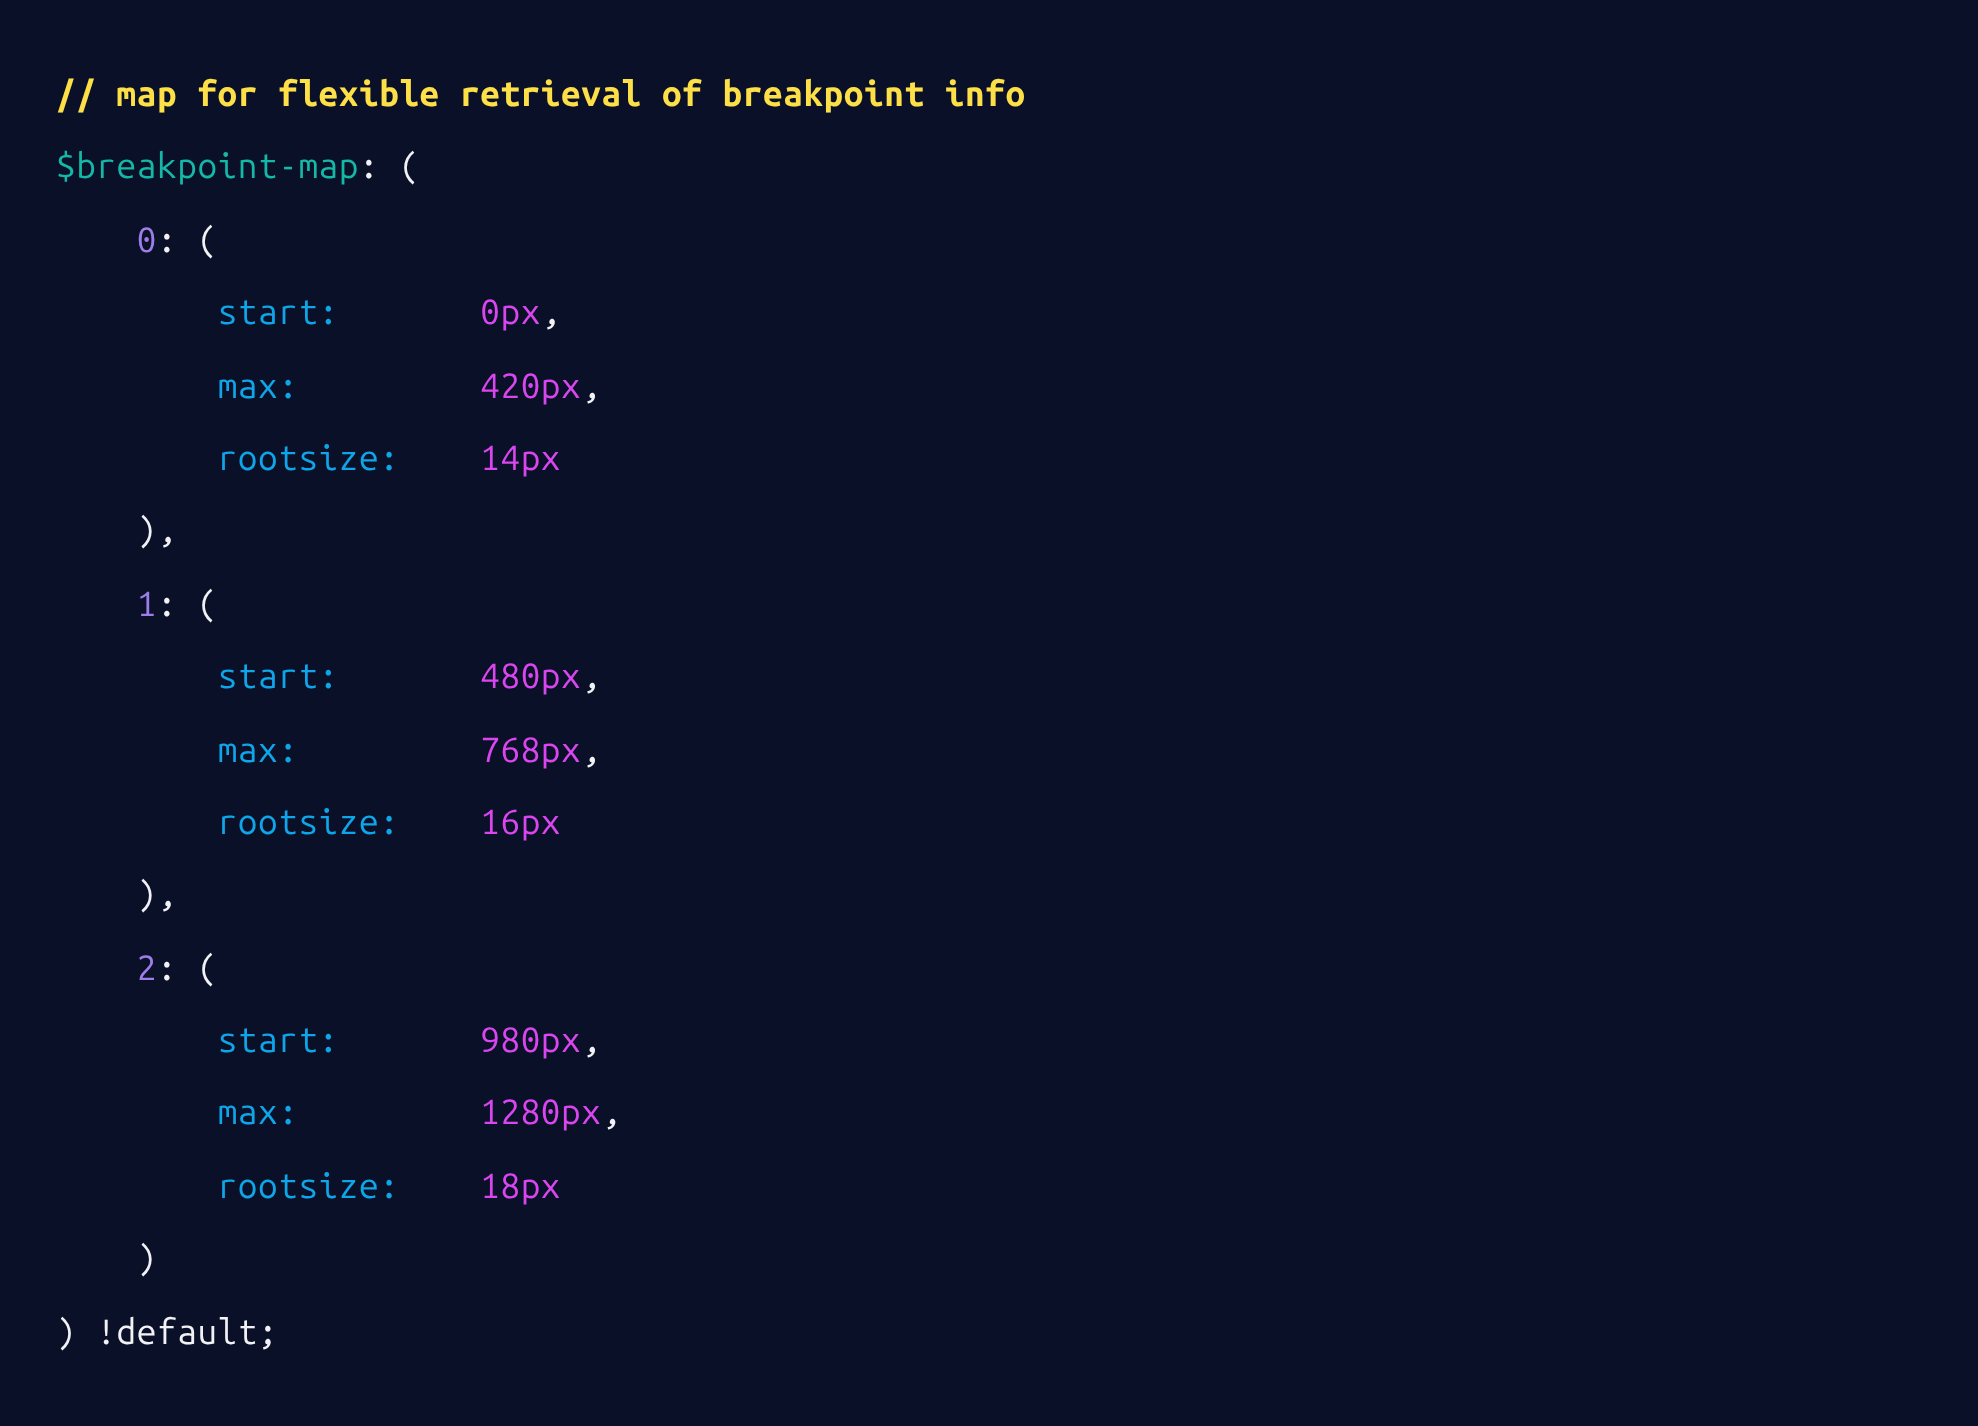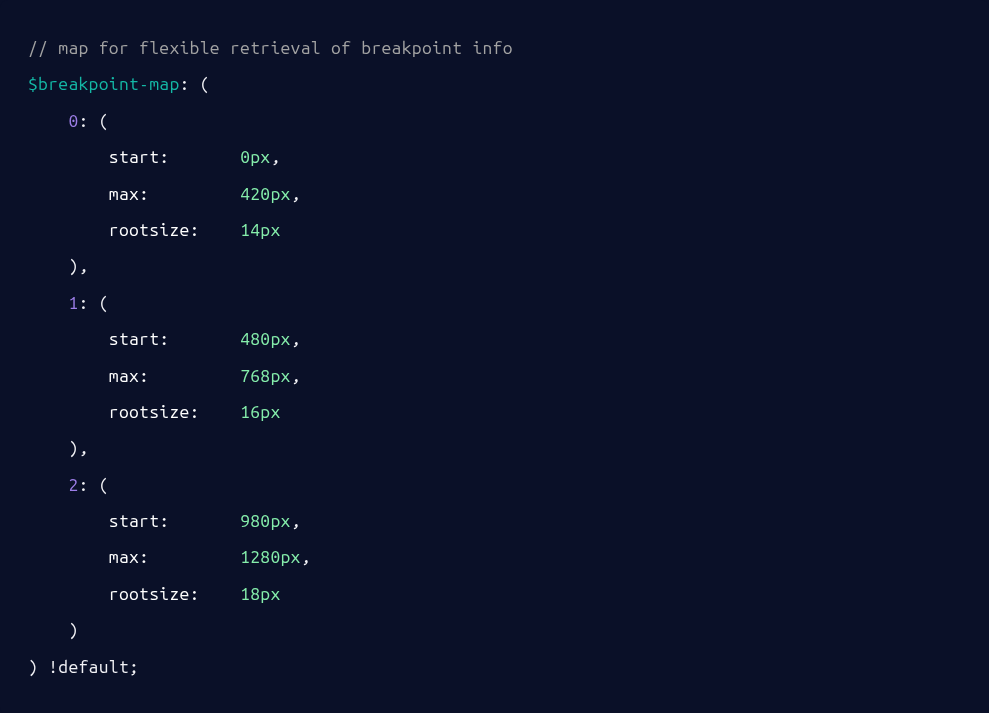--- a/index.html
+++ b/index.html
@@ -14,25 +14,25 @@
     border-radius: 8px;
     padding: 30px 28px;
     font-family: "SF Mono", "Monaco", "Menlo", "Consolas", "Ubuntu Mono", monospace;
     font-size: 17.5px;
     line-height: 2.08;
     color: #e8e8f0;
     white-space: pre;
     letter-spacing: 0.3px;
     font-weight: 400;
   }
-  .c-comment { color: #a3a3a3; }
+  .c-comment { color: #fde047; font-weight: bold; }
   .c-var { color: #14b8a6; }
   .c-key { color: #9d7ee8; }
-  .c-prop { color: #ffffff; }
-  .c-num { color: #86efac; text-align: center; }
+  .c-prop { color: #0ea5e9; }
+  .c-num { color: #d946ef; text-align: center; }
   .c-punct { color: #f2f2f6; }
   .c-default { color: #f2f2f6; margin-top: 30px; }
 </style>
 </head>
 <body>
 
 <pre class="code-block"><span class="c-comment">// map for flexible retrieval of breakpoint info</span>
 <span class="c-var">$breakpoint-map</span><span class="c-punct">: (</span>
     <span class="c-key">0</span><span class="c-punct">: (</span>
         <span class="c-prop">start:</span>       <span class="c-num">0px</span><span class="c-punct">,</span>

